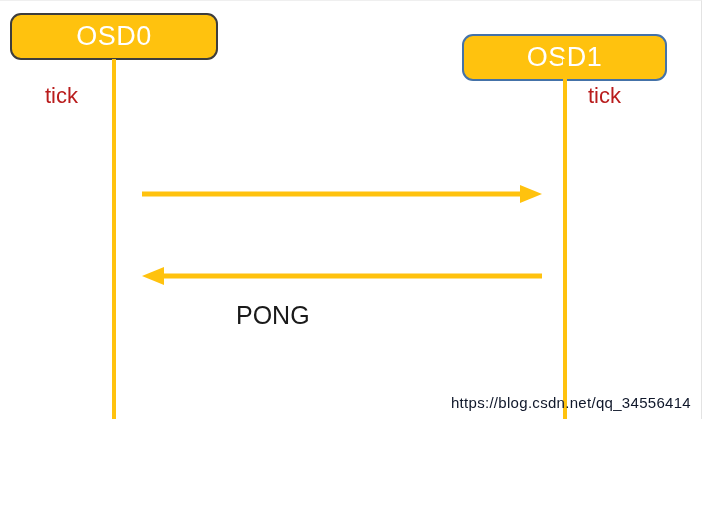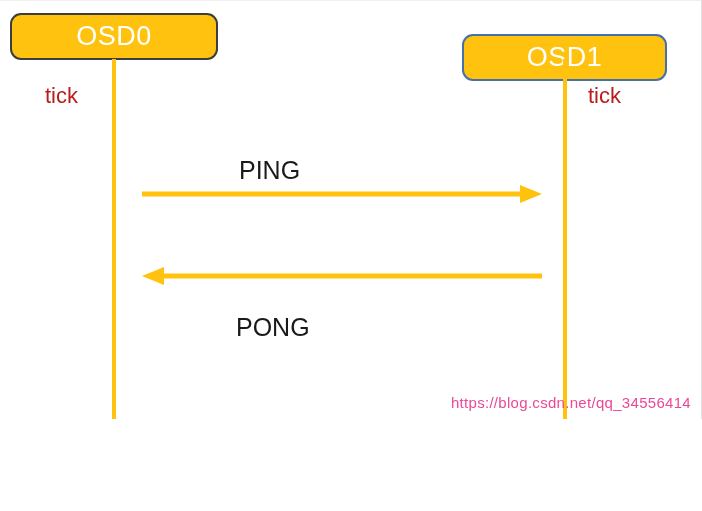--- a/index.html
+++ b/index.html
@@ -92,28 +92,28 @@
 
   
   .message-label {
     position: absolute;
     color: #1a1a1a;
     font-size: 25px;
     line-height: 1;
     white-space: nowrap;
   }
   #label-ping { left: 239px; top: 157px; }
-  #label-pong { left: 236px; top: 314px; }
+  #label-pong { left: 236px; top: 302px; }
 
   
   #watermark {
     position: absolute;
     right: 10px;
     bottom: 8px;
-    color: #ec4899;
+    color: #0f172a;
     font-size: 15px;
     letter-spacing: 0.3px;
     white-space: nowrap;
     user-select: none;
   }
 </style>
 </head>
 <body>
 
 <div id="canvas">
@@ -125,21 +125,20 @@
   <div id="node-osd1" class="node-box">
     <span>OSD1</span>
   </div>
 
   <div id="lifeline-osd0" class="lifeline"></div>
   <div id="lifeline-osd1" class="lifeline"></div>
 
   <div id="tick-left" class="tick-label">tick</div>
   <div id="tick-right" class="tick-label">tick</div>
 
-  <div id="label-ping" class="message-label">PING</div>
 
   <div id="arrow-ping" class="message-arrow">
     <svg viewBox="0 0 404 24" preserveAspectRatio="none">
       <line x1="2" y1="12" x2="382" y2="12" stroke="#FFC20E" stroke-width="5" stroke-linecap="butt"></line>
       <polygon points="380,3 402,12 380,21" fill="#FFC20E"></polygon>
     </svg>
   </div>
 
   <div id="arrow-pong" class="message-arrow">
     <svg viewBox="0 0 404 24" preserveAspectRatio="none">

